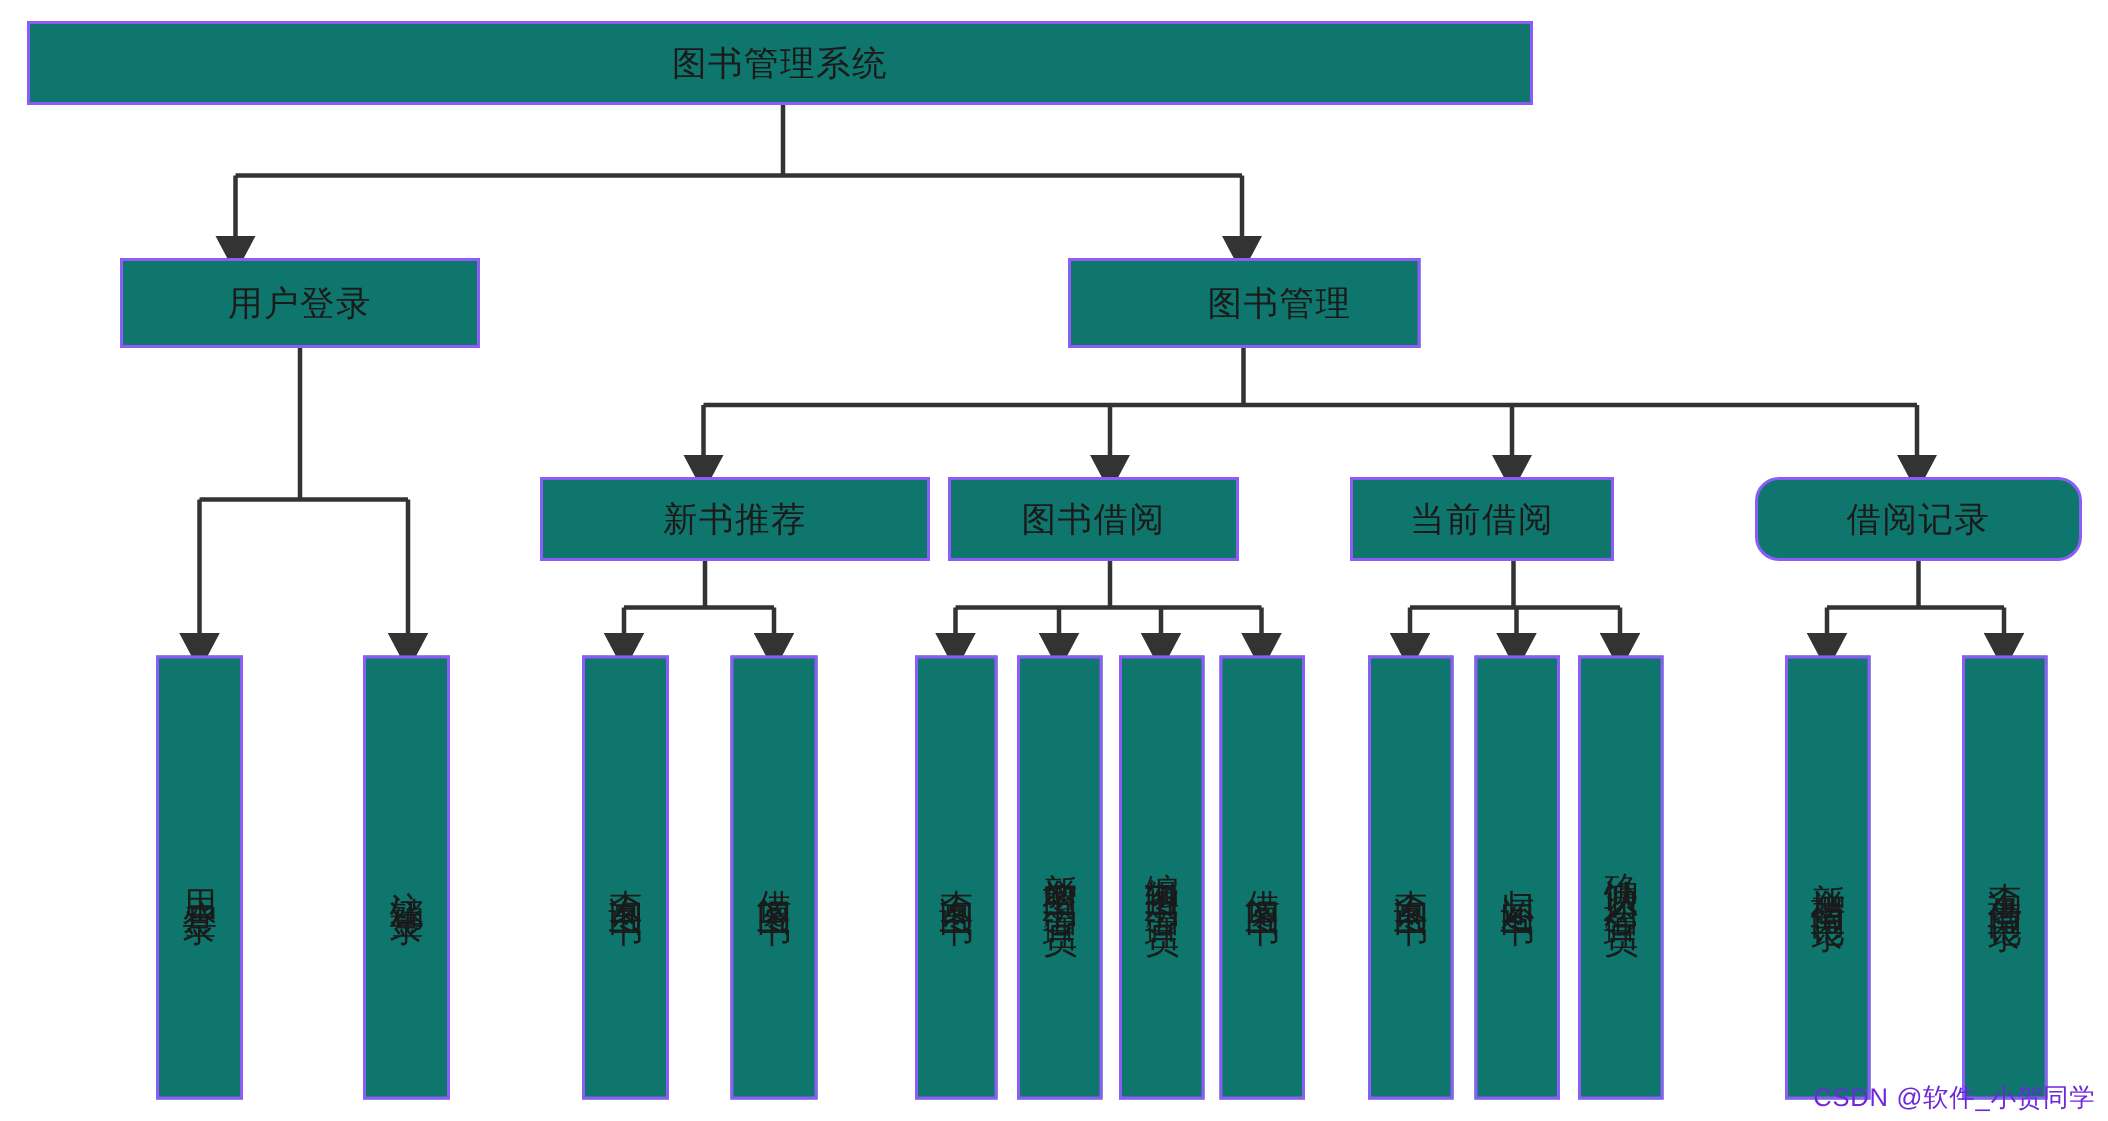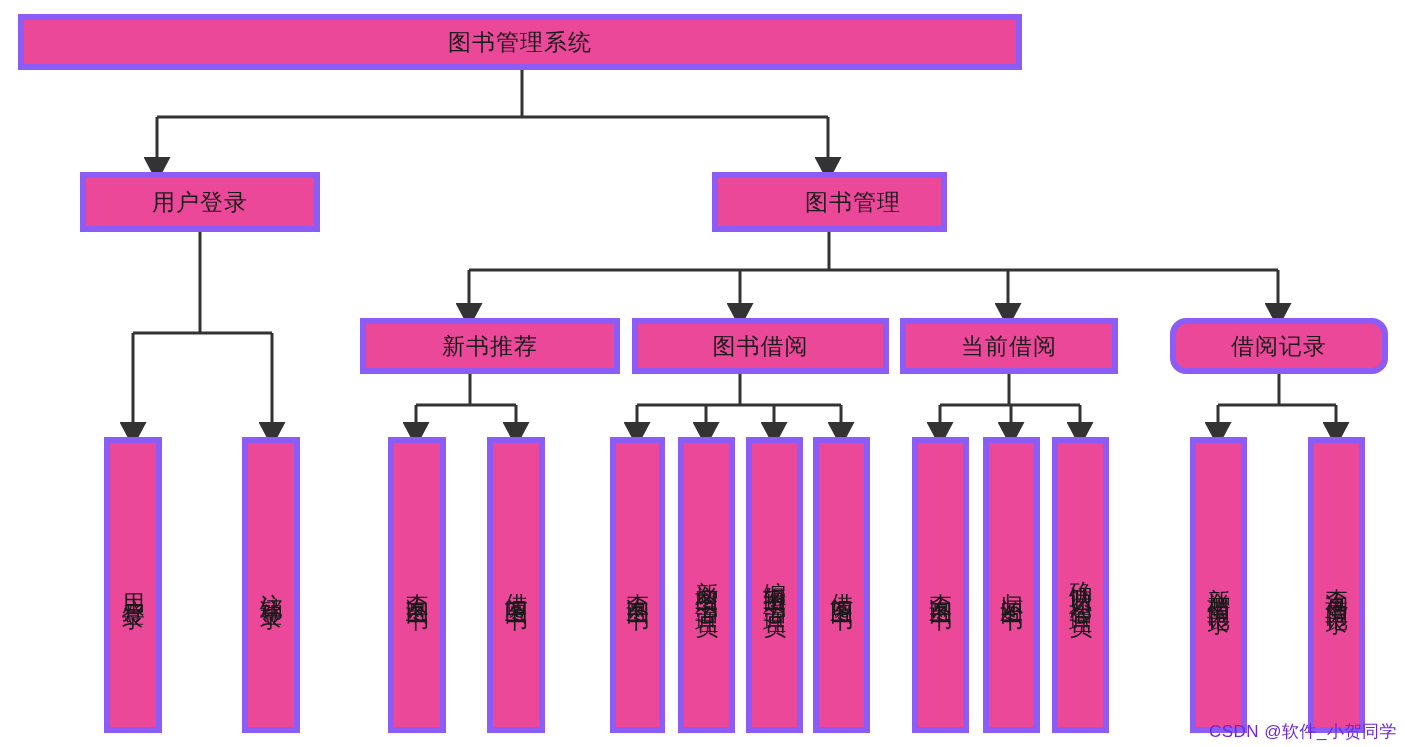--- a/index.html
+++ b/index.html
@@ -14,22 +14,22 @@
     position: relative;
     width: 1405px;
     height: 747px;
     background: #ffffff;
     overflow: hidden;
   }
   
   .node {
     position: absolute;
     box-sizing: border-box;
-    background: #ec4899;
-    border: 6px solid #8b5cf6;
+    background: #0f766e;
+    border: 2px solid #8b5cf6;
     display: flex;
     align-items: center;
     justify-content: center;
     color: #1a1a1a;
   }
   .node.horiz {
     font-size: 23px;
     letter-spacing: 1px;
   }
   .node.vert {
@@ -129,24 +129,24 @@
   <div class="node horiz" id="n-l2_user_login" style="left: 80px; top: 172px; width: 240px; height: 60px;">
     <span class="node-label">用户登录</span>
   </div>
   <div class="node horiz" id="n-l2_book_manage" style="left: 712px; top: 172px; width: 235px; height: 60px; padding-left: 47px;">
     <span class="node-label">图书管理</span>
   </div>
 
   <div class="node horiz" id="n-l3_new_book_rec" style="left: 360px; top: 318px; width: 260px; height: 56px;">
     <span class="node-label">新书推荐</span>
   </div>
-  <div class="node horiz" id="n-l3_book_borrow" style="left: 632px; top: 318px; width: 257px; height: 56px;">
+  <div class="node horiz" id="n-l3_book_borrow" style="left: 632px; top: 318px; width: 194px; height: 56px;">
     <span class="node-label">图书借阅</span>
   </div>
-  <div class="node horiz" id="n-l3_current_borrow" style="left: 900px; top: 318px; width: 218px; height: 56px;">
+  <div class="node horiz" id="n-l3_current_borrow" style="left: 900px; top: 318px; width: 176px; height: 56px;">
     <span class="node-label">当前借阅</span>
   </div>
   <div class="node horiz" id="n-l3_borrow_record" style="left: 1170px; top: 318px; width: 218px; height: 56px; border-radius: 16px;">
     <span class="node-label">借阅记录</span>
   </div>
 
   <div class="node vert" id="n-leaf_user_login" style="left: 104px; top: 437px; width: 58px; height: 296px;">
     <span class="node-label">用户登录</span>
   </div>
   <div class="node vert" id="n-leaf_user_logout" style="left: 242px; top: 437px; width: 58px; height: 296px;">

